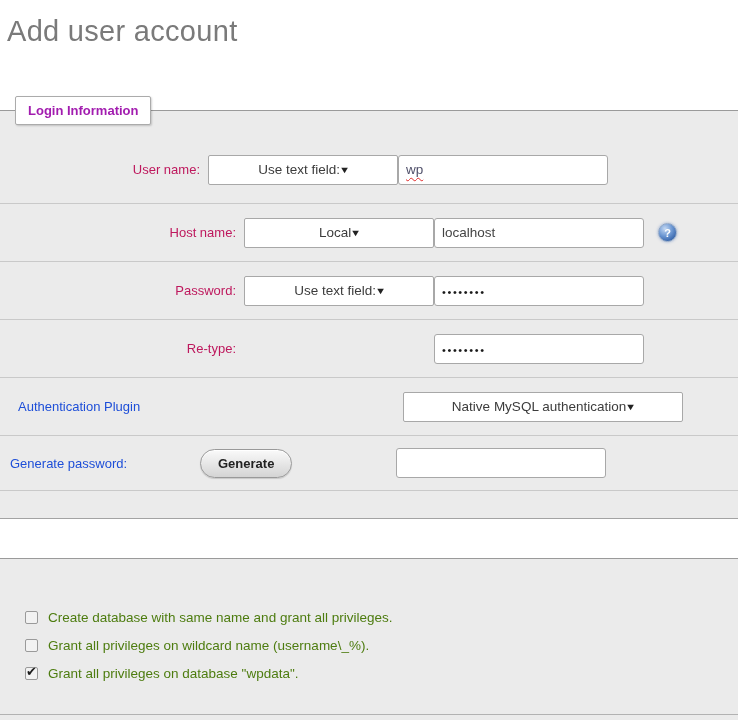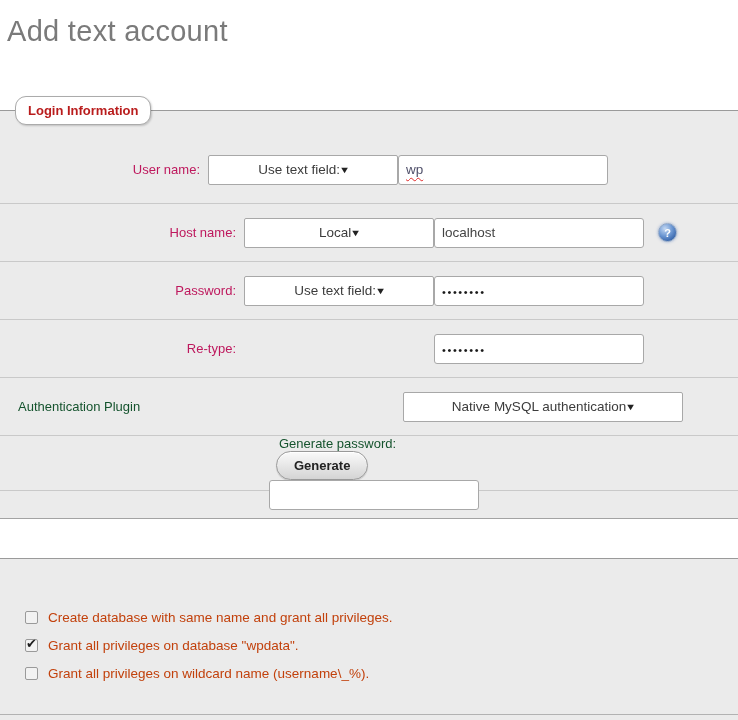--- a/index.html
+++ b/index.html
@@ -33,25 +33,25 @@
   }
   .fs-db {
     margin-top: 39px;
     height: 162px;
   }
   .legend {
     position: absolute;
     top: -15px; left: 15px;
     background: #ffffff;
     border: 1px solid #ababab;
-    border-radius: 11px;
+    border-radius: 2px;
     padding: 6px 12px;
     font-weight: bold;
     font-size: 13px;
-    color: #b91c1c;
+    color: #a21caf;
     box-shadow: 1px 1px 2px rgba(0,0,0,0.18);
     white-space: nowrap;
   }
   .pad-top-login { height: 25px; }
   .pad-top-db { height: 44px; }
   .row {
     box-sizing: border-box;
     display: flex;
     align-items: center;
     border-bottom: 1px solid #c9c9c9;
@@ -62,25 +62,25 @@
   .bottom-strip { height: 27px; }
   .lbl {
     width: 200px;
     flex: none;
     text-align: right;
     color: #be185d;
     font-size: 13px;
   }
   .lbl-left {
     flex: none;
-    color: #14532d;
+    color: #1d4ed8;
     font-size: 13px;
   }
   .row-auth { padding-left: 18px; }
-  .row-gen { padding-left: 10px; flex-direction: column; }
+  .row-gen { padding-left: 10px; }
   .gen-lbl { width: 190px; }
   .sel-col { width: 190px; margin-left: 8px; flex: none; }
   .inp-col { width: 210px; flex: none; }
   .tselect {
     box-sizing: border-box;
     height: 30px;
     width: 100%;
     background: #ffffff;
     border: 1px solid #a8a8a8;
     border-radius: 2px;
@@ -179,34 +179,34 @@
   }
   .cb.checked::after {
     content: "✔";
     position: absolute;
     top: -4px; left: 0;
     font-size: 13px;
     color: #1c1c1c;
   }
   .option-label {
     margin-left: 10px;
-    color: #c2410c;
+    color: #4d7c0f;
     font-size: 13.5px;
     cursor: pointer;
   }
   .db-spacer {
     height: 27px;
     border-bottom: 1px solid #b2b2b2;
   }
   .db-tail { height: 5px; }
 </style>
 </head>
 <body>
 
-<h1 class="page-title">Add text account</h1>
+<h1 class="page-title">Add user account</h1>
 
 <div class="fieldset fs-login">
   <div class="legend">Login Information</div>
   <div class="pad-top-login"></div>
 
   <div class="row row-first">
     <div class="lbl">User name:</div>
     <div class="sel-col">
       <div class="tselect">
         <span>Use text field:</span>
@@ -288,24 +288,24 @@
 
 <div class="fieldset fs-db">
   <div class="pad-top-db"></div>
 
   <div class="option-row">
     <span class="cb"></span>
     <span class="option-label">Create database with same name and grant all privileges.</span>
   </div>
 
   <div class="option-row">
+    <span class="cb"></span>
+    <span class="option-label">Grant all privileges on wildcard name (username\_%).</span>
+  </div>
+
+  <div class="option-row">
     <span class="cb checked"></span>
     <span class="option-label">Grant all privileges on database "wpdata".</span>
-  </div>
-
-  <div class="option-row">
-    <span class="cb"></span>
-    <span class="option-label">Grant all privileges on wildcard name (username\_%).</span>
   </div>
 
   <div class="db-spacer"></div>
   <div class="db-tail"></div>
 </div>
 
 </body></html>

